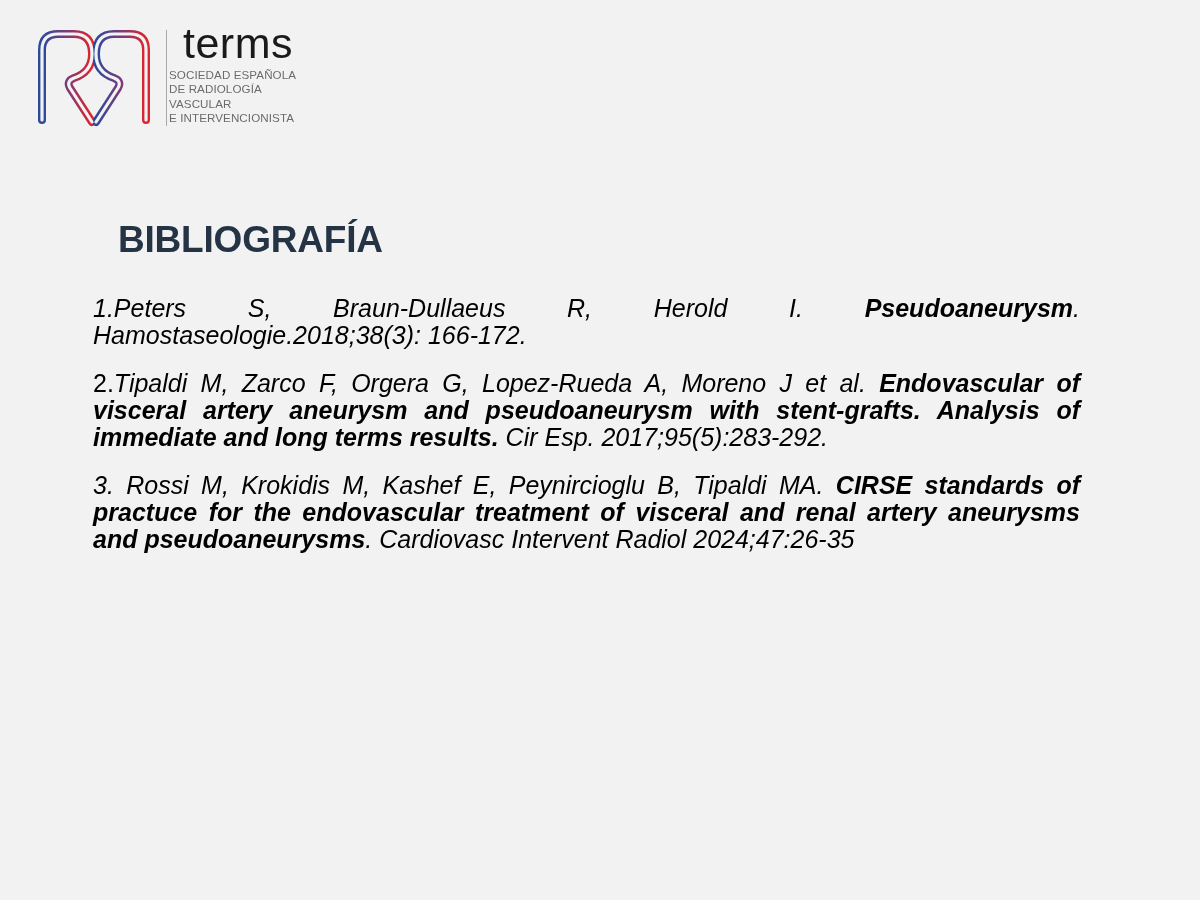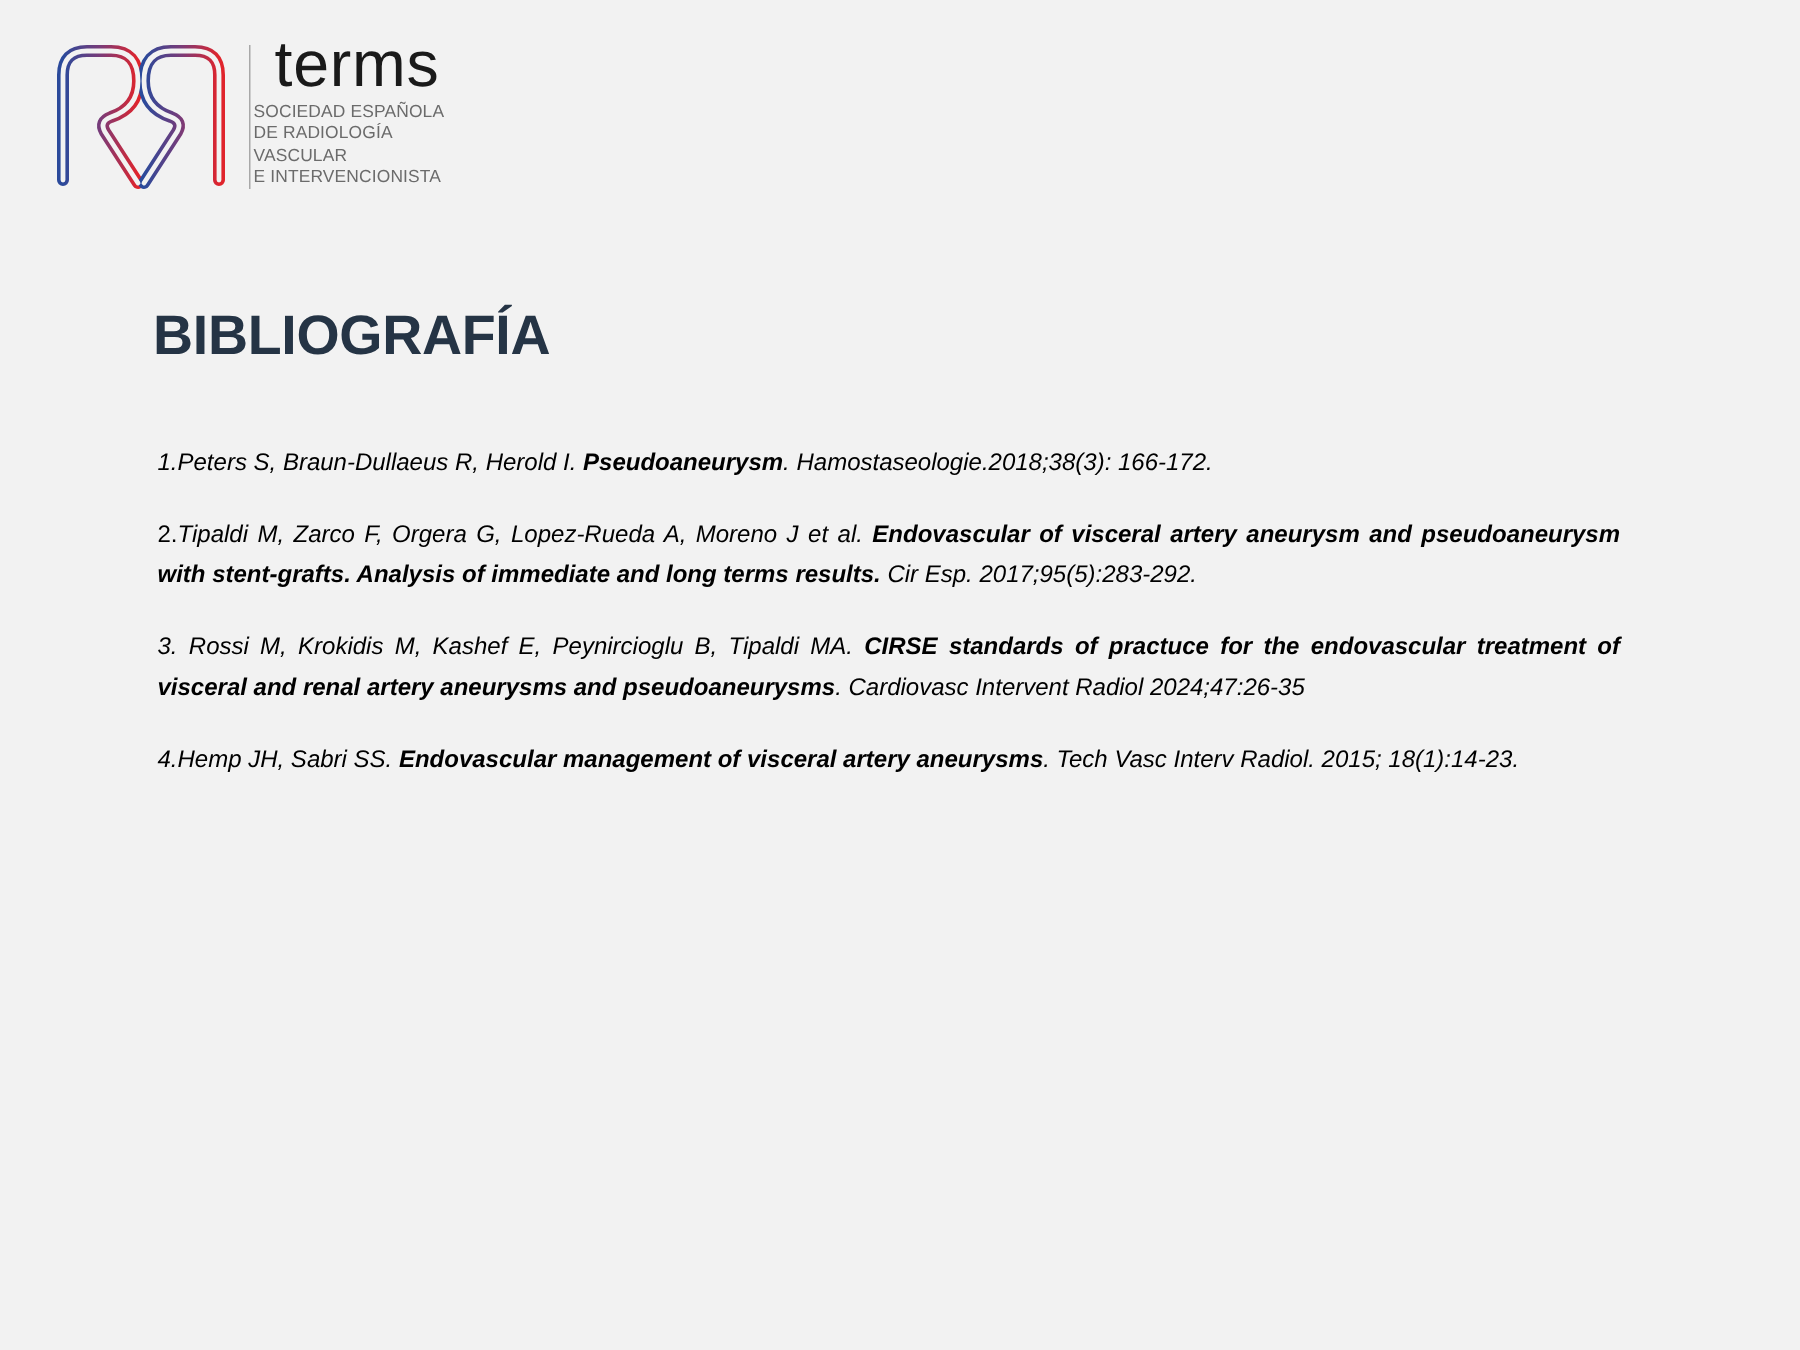--- a/index.html
+++ b/index.html
@@ -56,37 +56,37 @@
       color: #6b6b6b;
       letter-spacing: 0.1px;
     }
     .logo-subtitle div {
       white-space: nowrap;
     }
     .title {
       position: absolute;
       left: 102px;
       top: 203px;
-      margin: 0;
+      margin: 16px;
       font-size: 37px;
       font-weight: bold;
       color: #253445;
       letter-spacing: -0.2px;
     }
     .refs {
       position: absolute;
       left: 93px;
       top: 295px;
       width: 987px;
     }
     .ref {
-      font-size: 16px;
+      font-size: 25px;
       line-height: 27px;
       text-align: justify;
-      margin: 0 0 21px 12px;
+      margin: 0 0 21px 0;
     }
     .ref .num { font-style: normal; }
     .ref .num.it { font-style: italic; }
     .ref .authors { font-style: italic; }
     .ref .ttl { font-style: italic; font-weight: bold; }
     .ref .src { font-style: italic; }
   </style>
 </head>
 <body>
 
@@ -125,16 +125,13 @@
 <div class="refs">
   <p class="ref">
     <span class="num it">1.</span><span class="authors">Peters S, Braun-Dullaeus R, Herold I. </span><span class="ttl">Pseudoaneurysm</span><span class="src">. Hamostaseologie.2018;38(3): 166-172.</span>
   </p>
   <p class="ref">
     <span class="num">2.</span><span class="authors">Tipaldi M, Zarco F, Orgera G, Lopez-Rueda A, Moreno J et al. </span><span class="ttl">Endovascular of visceral artery aneurysm and pseudoaneurysm with stent-grafts. Analysis of immediate and long terms results.</span><span class="src"> Cir Esp. 2017;95(5):283-292.</span>
   </p>
   <p class="ref">
     <span class="num it">3.</span><span class="authors"> Rossi M, Krokidis M, Kashef E, Peynircioglu B, Tipaldi MA. </span><span class="ttl">CIRSE standards of practuce for the endovascular treatment of visceral and renal artery aneurysms and pseudoaneurysms</span><span class="src">. Cardiovasc Intervent Radiol 2024;47:26-35</span>
   </p>
-  <p class="ref">
-    <span class="num it">4.</span><span class="authors">Hemp JH, Sabri SS. </span><span class="ttl">Endovascular management of visceral artery aneurysms</span><span class="src">. Tech Vasc Interv Radiol. 2015; 18(1):14-23.</span>
-  </p>
 </div>
 
 </body></html>

